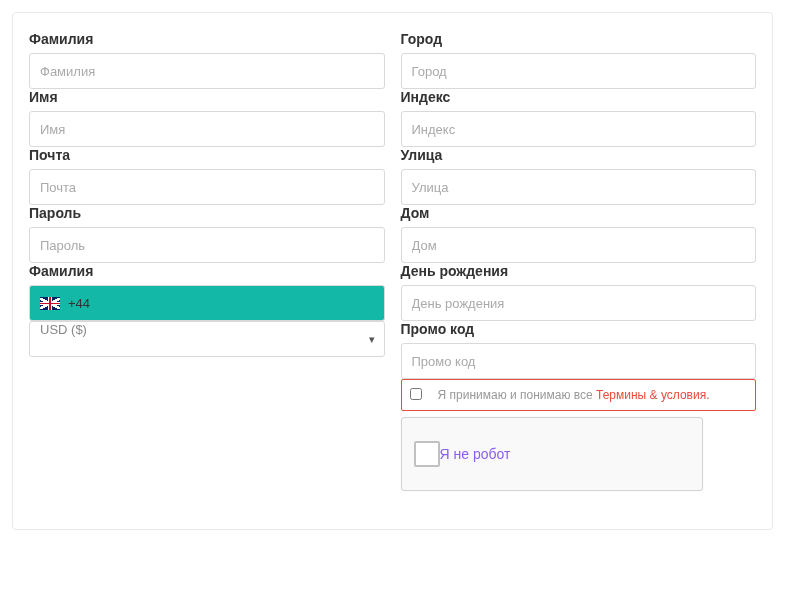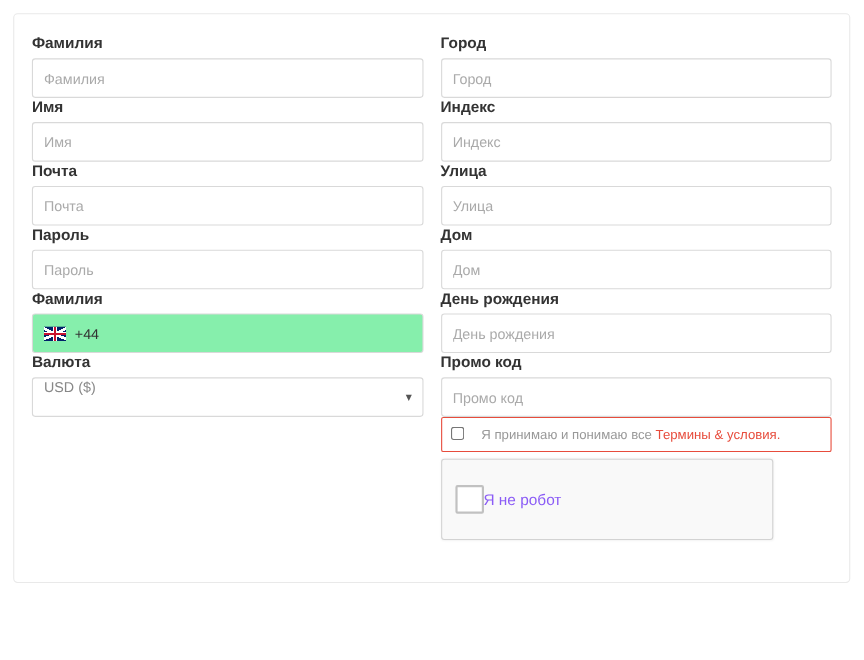--- a/index.html
+++ b/index.html
@@ -65,21 +65,21 @@
     display:flex;
     align-items:center;
     gap:8px;
     width:100%;
     height:36px;
     border:1px solid #d9d9d9;
     border-radius:3px;
     padding:0 10px;
     font-size:13px;
     color:#333;
-    background:#86efac;
+    background:#14b8a6;
     cursor:pointer;
     font-family:inherit;
   }
   .flag-uk{
     width:20px;height:13px;
     display:inline-block;
     position:relative;
     background:#012169;
     overflow:hidden;
   }
@@ -197,21 +197,20 @@
 
       <div class="field">
         <label class="field-label">Фамилия</label>
         <button type="button" class="phone-select">
           <span class="flag-uk"></span>
           <span class="ph-small">+44</span>
         </button>
       </div>
 
       <div class="field">
-        <label class="field-label">Валюта</label>
         <div class="select-wrap">
           <button type="button" class="select-input">
             <span>USD ($)</span>
           </button>
           <span class="select-caret">▾</span>
         </div>
       </div>
 
     </div>
 

